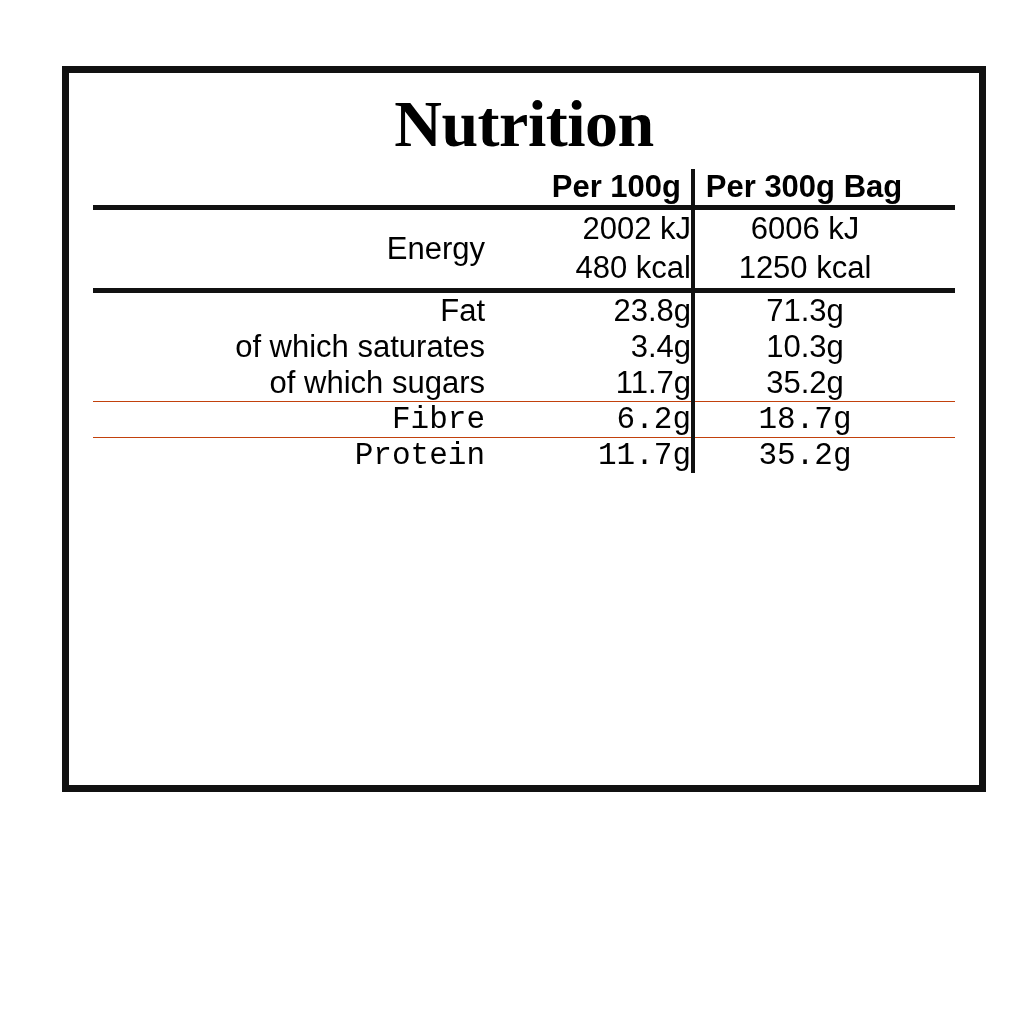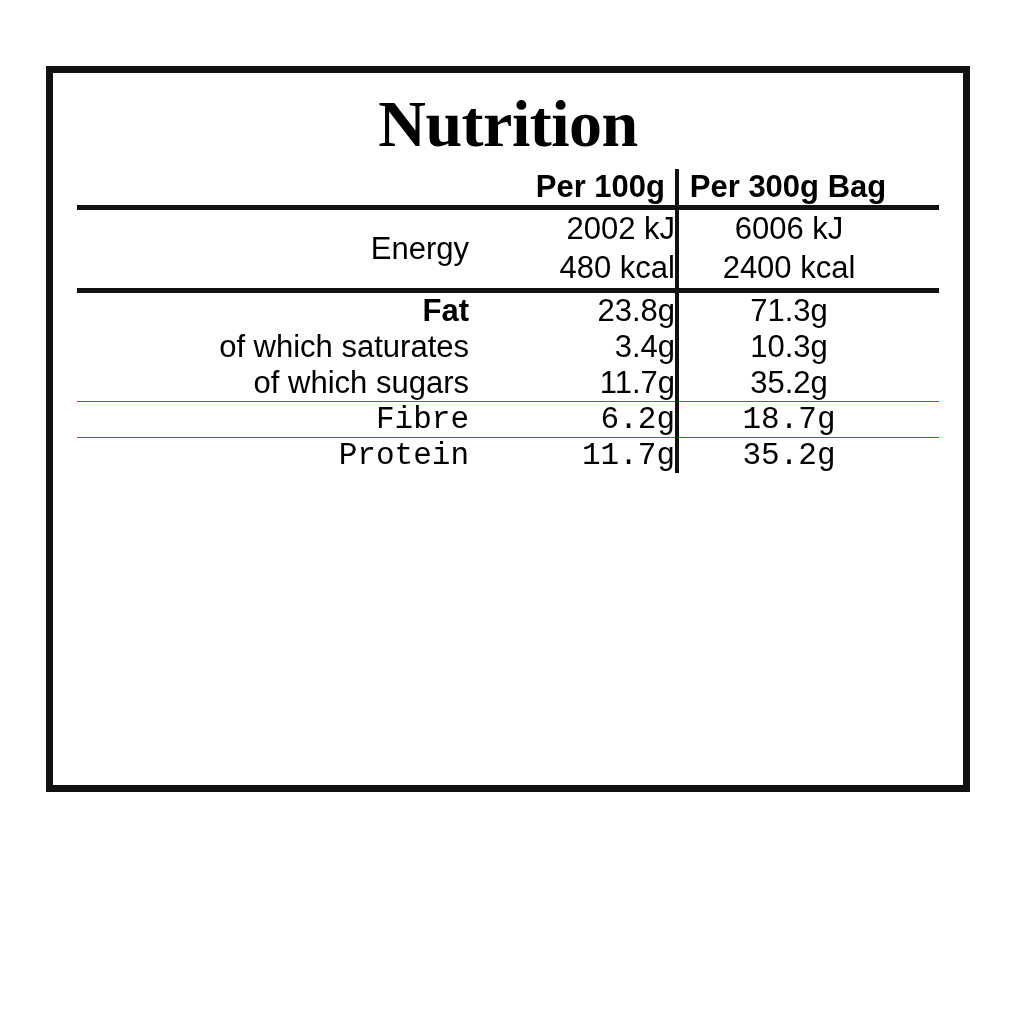--- a/index.html
+++ b/index.html
@@ -11,21 +11,21 @@
     width: 1024px;
     height: 1024px;
     font-family: "Liberation Sans", sans-serif;
     color: #000000;
     position: relative;
     overflow: hidden;
   }
 
   .panel {
     position: absolute;
-    left: 46px;
+    left: 62px;
     top: 66px;
     width: 924px;
     height: 726px;
     border: 7px solid #111111;
     box-sizing: border-box;
     background: #ffffff;
   }
 
   .title {
     text-align: center;
@@ -74,21 +74,21 @@
 
   .divider {
     border-left: 4px solid #111111;
   }
 
   .rowname {
     font-size: 31px;
     text-align: right;
     padding-left: 4px;
   }
-  .rowname.bold { font-weight: 700; }
+  .rowname.bold { font-weight: 400; }
 
   .val {
     font-size: 31px;
     text-align: right;
     padding-right: 10px;
     white-space: pre-line;
   }
   .val.bag {
     text-align: center;
     padding-right: 40px;
@@ -126,21 +126,21 @@
       <th class="name"></th>
       <th class="c100">Per 100g</th>
       <th class="cbag divider">Per 300g Bag</th>
     </tr>
 
     <tr class="rule-top r-pad">
       <td class="rowname energy-name">Energy</td>
       <td class="val energy-val">2002 kJ
 480 kcal</td>
       <td class="val bag energy-val divider">6006 kJ
-2400 kcal</td>
+1250 kcal</td>
     </tr>
 
     <tr class="rule-top r-pad-tight">
       <td class="rowname bold">Fat</td>
       <td class="val">23.8g</td>
       <td class="val bag divider">71.3g</td>
     </tr>
 
     <tr class="r-pad-tight">
       <td class="rowname">of which saturates</td>

